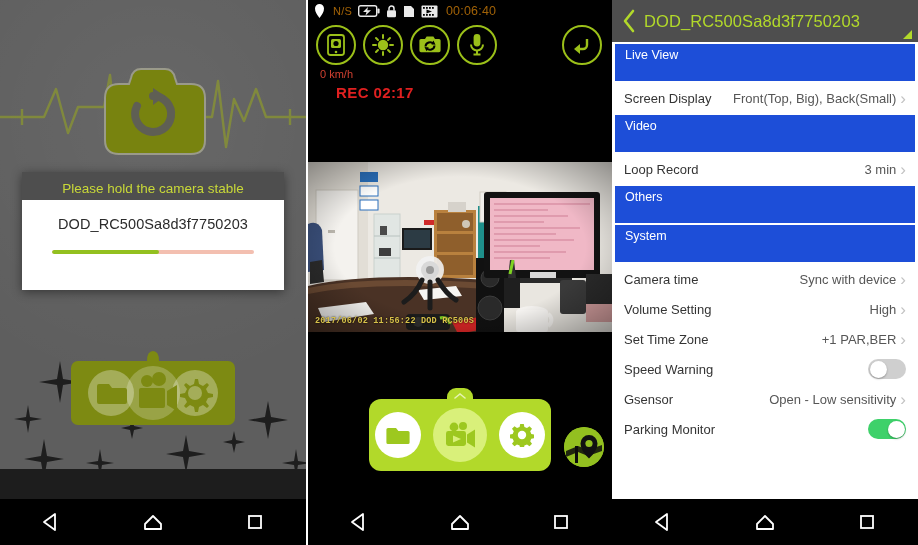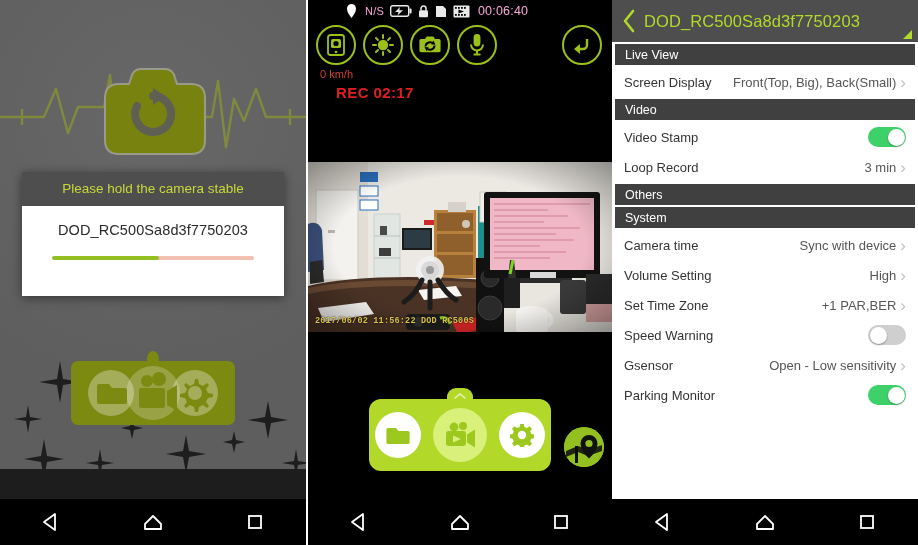--- a/index.html
+++ b/index.html
@@ -44,38 +44,38 @@
     position: absolute; left: 50%; bottom: 112px; transform: translateX(-50%);
   }
 
   .dialog {
     position: absolute; left: 22px; top: 172px; width: 262px;
     box-shadow: 0 2px 10px rgba(0,0,0,.45);
     z-index: 5;
   }
   .dialog-title {
     background: #4e4e4e; color: #c8d838;
-    font-size: 13.5px; text-align: center; padding: 9px 6px 10px;
+    font-size: 13.5px; text-align: center; padding: 9px 6px 4px;
   }
   .dialog-body { background: #fff; padding: 16px 18px 20px; }
   .dialog-device {
     text-align: center; font-size: 14.5px; color: #2b2b2b; letter-spacing: .1px;
   }
   .progress {
     margin: 18px 12px 16px; height: 4px; border-radius: 3px;
     background: #f3bfb0; overflow: hidden;
   }
   .progress > i { display: block; height: 100%; background: #93c020; border-radius: 3px; }
   .dialog-status { text-align: center; font-size: 14px; color: #3b3b3b; }
 
   
   .statusbar {
     position: absolute; left: 0; top: 0; width: 100%; height: 22px;
     display: flex; align-items: center; gap: 6px; padding: 0 6px;
-    color: #f9a8d4; font-size: 12.5px; margin-left: 32px;
+    color: #a16207; font-size: 12.5px;
   }
   .statusbar .sb-text { margin-left: 2px; letter-spacing: .2px; }
   .ctrl-row {
     position: absolute; left: 8px; top: 25px;
     display: flex; gap: 7px;
   }
   .ctrl {
     width: 40px; height: 40px; border-radius: 50%;
     border: 2px solid #9bc019; display: flex; align-items: center; justify-content: center;
   }
@@ -122,22 +122,22 @@
   .set-header {
     height: 42px; background: #4e4e4e; display: flex; align-items: center;
     padding: 0 10px; position: relative;
   }
   .set-title { color: #b2d92a; font-size: 16.5px; margin-left: 8px; letter-spacing: .1px; }
   .hdr-corner {
     position: absolute; right: 6px; bottom: 3px;
     width: 0; height: 0; border-left: 9px solid transparent; border-bottom: 9px solid #b2d92a;
   }
   .section {
-    background: #404040; color: #ffffff; font-size: 12.5px;
-    padding: 4px 10px 3px; margin: 2px 3px;
+    background: #1d4ed8; color: #ffffff; font-size: 12.5px;
+    padding: 4px 10px 19px; margin: 2px 3px;
   }
   .row {
     display: flex; align-items: center; justify-content: space-between;
     padding: 0 12px 0 12px; height: 30px; background: #fff;
   }
   .row-label { font-size: 13px; color: #343434; }
   .row-right { display: flex; align-items: center; gap: 4px; }
   .row-value { font-size: 13px; color: #565656; }
   .chev { color: #c3c3c3; font-size: 17px; line-height: 1; }
   .toggle {
@@ -506,80 +506,72 @@
         <div class="section">Live View</div>
         <div class="row">
           <span class="row-label">Screen Display</span>
           <span class="row-right">
             <span class="row-value">Front(Top, Big), Back(Small)</span>
             <span class="chev">›</span>
           </span>
         </div>
         <div class="section">Video</div>
         <div class="row">
-          <span class="row-label">Video Stamp</span>
+          <span class="row-label">Loop Record</span>
+          <span class="row-right">
+            <span class="row-value">3 min</span>
+            <span class="chev">›</span>
+          </span>
+        </div>
+        <div class="section">Others</div>
+        <div class="section">System</div>
+        <div class="row">
+          <span class="row-label">Camera time</span>
+          <span class="row-right">
+            <span class="row-value">Sync with device</span>
+            <span class="chev">›</span>
+          </span>
+        </div>
+        <div class="row">
+          <span class="row-label">Volume Setting</span>
+          <span class="row-right">
+            <span class="row-value">High</span>
+            <span class="chev">›</span>
+          </span>
+        </div>
+        <div class="row">
+          <span class="row-label">Set Time Zone</span>
+          <span class="row-right">
+            <span class="row-value">+1 PAR,BER</span>
+            <span class="chev">›</span>
+          </span>
+        </div>
+        <div class="row">
+          <span class="row-label">Speed Warning</span>
+          <span class="row-right">
+            <span class="toggle">
+              <i></i>
+            </span>
+          </span>
+        </div>
+        <div class="row">
+          <span class="row-label">Gsensor</span>
+          <span class="row-right">
+            <span class="row-value">Open - Low sensitivity</span>
+            <span class="chev">›</span>
+          </span>
+        </div>
+        <div class="row">
+          <span class="row-label">Parking Monitor</span>
           <span class="row-right">
             <span class="toggle on">
               <i></i>
             </span>
           </span>
         </div>
-        <div class="row">
-          <span class="row-label">Loop Record</span>
-          <span class="row-right">
-            <span class="row-value">3 min</span>
-            <span class="chev">›</span>
-          </span>
-        </div>
-        <div class="section">Others</div>
-        <div class="section">System</div>
-        <div class="row">
-          <span class="row-label">Camera time</span>
-          <span class="row-right">
-            <span class="row-value">Sync with device</span>
-            <span class="chev">›</span>
-          </span>
-        </div>
-        <div class="row">
-          <span class="row-label">Volume Setting</span>
-          <span class="row-right">
-            <span class="row-value">High</span>
-            <span class="chev">›</span>
-          </span>
-        </div>
-        <div class="row">
-          <span class="row-label">Set Time Zone</span>
-          <span class="row-right">
-            <span class="row-value">+1 PAR,BER</span>
-            <span class="chev">›</span>
-          </span>
-        </div>
-        <div class="row">
-          <span class="row-label">Speed Warning</span>
-          <span class="row-right">
-            <span class="toggle">
-              <i></i>
-            </span>
-          </span>
-        </div>
-        <div class="row">
-          <span class="row-label">Gsensor</span>
-          <span class="row-right">
-            <span class="row-value">Open - Low sensitivity</span>
-            <span class="chev">›</span>
-          </span>
-        </div>
-        <div class="row">
-          <span class="row-label">Parking Monitor</span>
-          <span class="row-right">
-            <span class="toggle on">
-              <i></i>
-            </span>
-          </span>
-        </div>
       </div>
 
     <div class="navbar">
       <span>
         <svg class="nav-ico" width="22" height="22" viewBox="0 0 22 22">
           <polygon points="15,3 15,19 4,11" fill="none" stroke="#fff" stroke-width="1.8" stroke-linejoin="round"></polygon>
         </svg>
       </span>
       <span>
         <svg class="nav-ico" width="22" height="22" viewBox="0 0 22 22">

